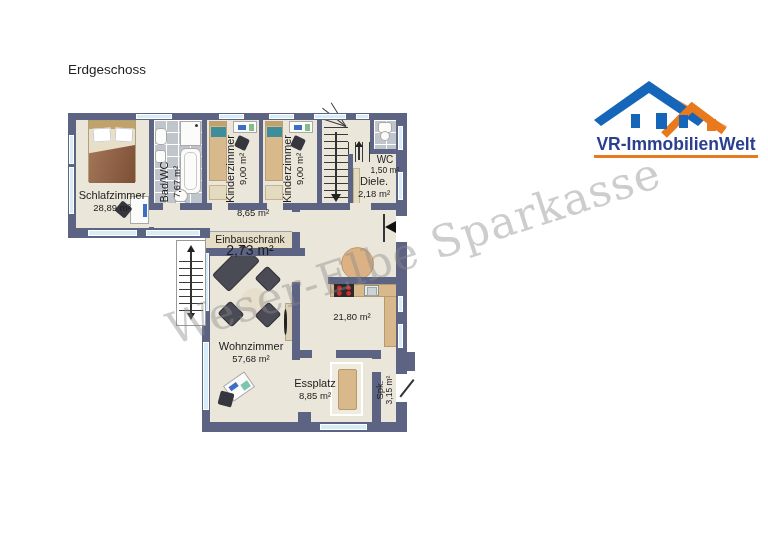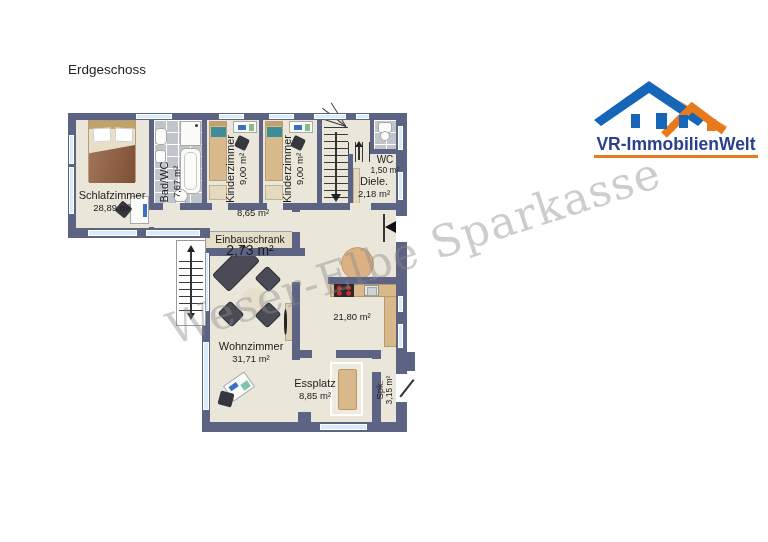--- a/index.html
+++ b/index.html
@@ -244,21 +244,21 @@
   </div>
   <div class="lbl small" style="left:180px;top:234px;">
     <div class="rn" style="font-size:10.5px;">Einbauschrank</div>
     <div class="ra" style="font-size:14px;">2,73 m²</div>
   </div>
   <div class="lbl" style="left:282px;top:311px;">
     <div class="ra">21,80 m²</div>
   </div>
   <div class="lbl" style="left:181px;top:340px;">
     <div class="rn">Wohnzimmer</div>
-    <div class="ra">31,71 m²</div>
+    <div class="ra">57,68 m²</div>
   </div>
   <div class="lbl" style="left:245px;top:377px;">
     <div class="rn">Essplatz</div>
     <div class="ra">8,85 m²</div>
   </div>
   <div class="lblv small" style="left:353px;top:380px;width:64px;height:20px;">
     <div class="rn">Spk.</div>
     <div class="ra">3,15 m²</div>
   </div>
 

